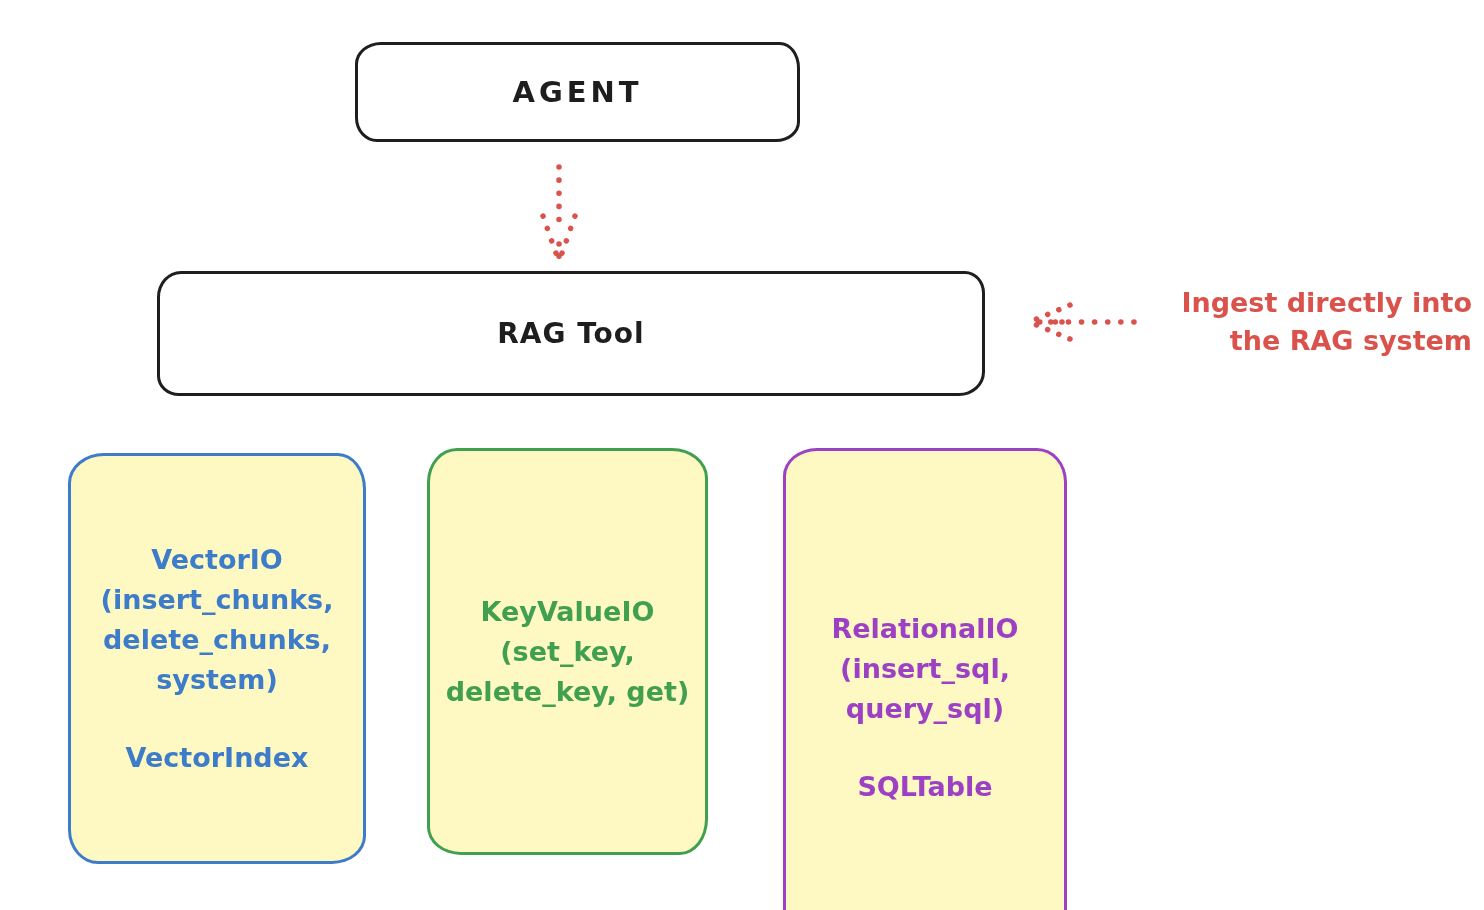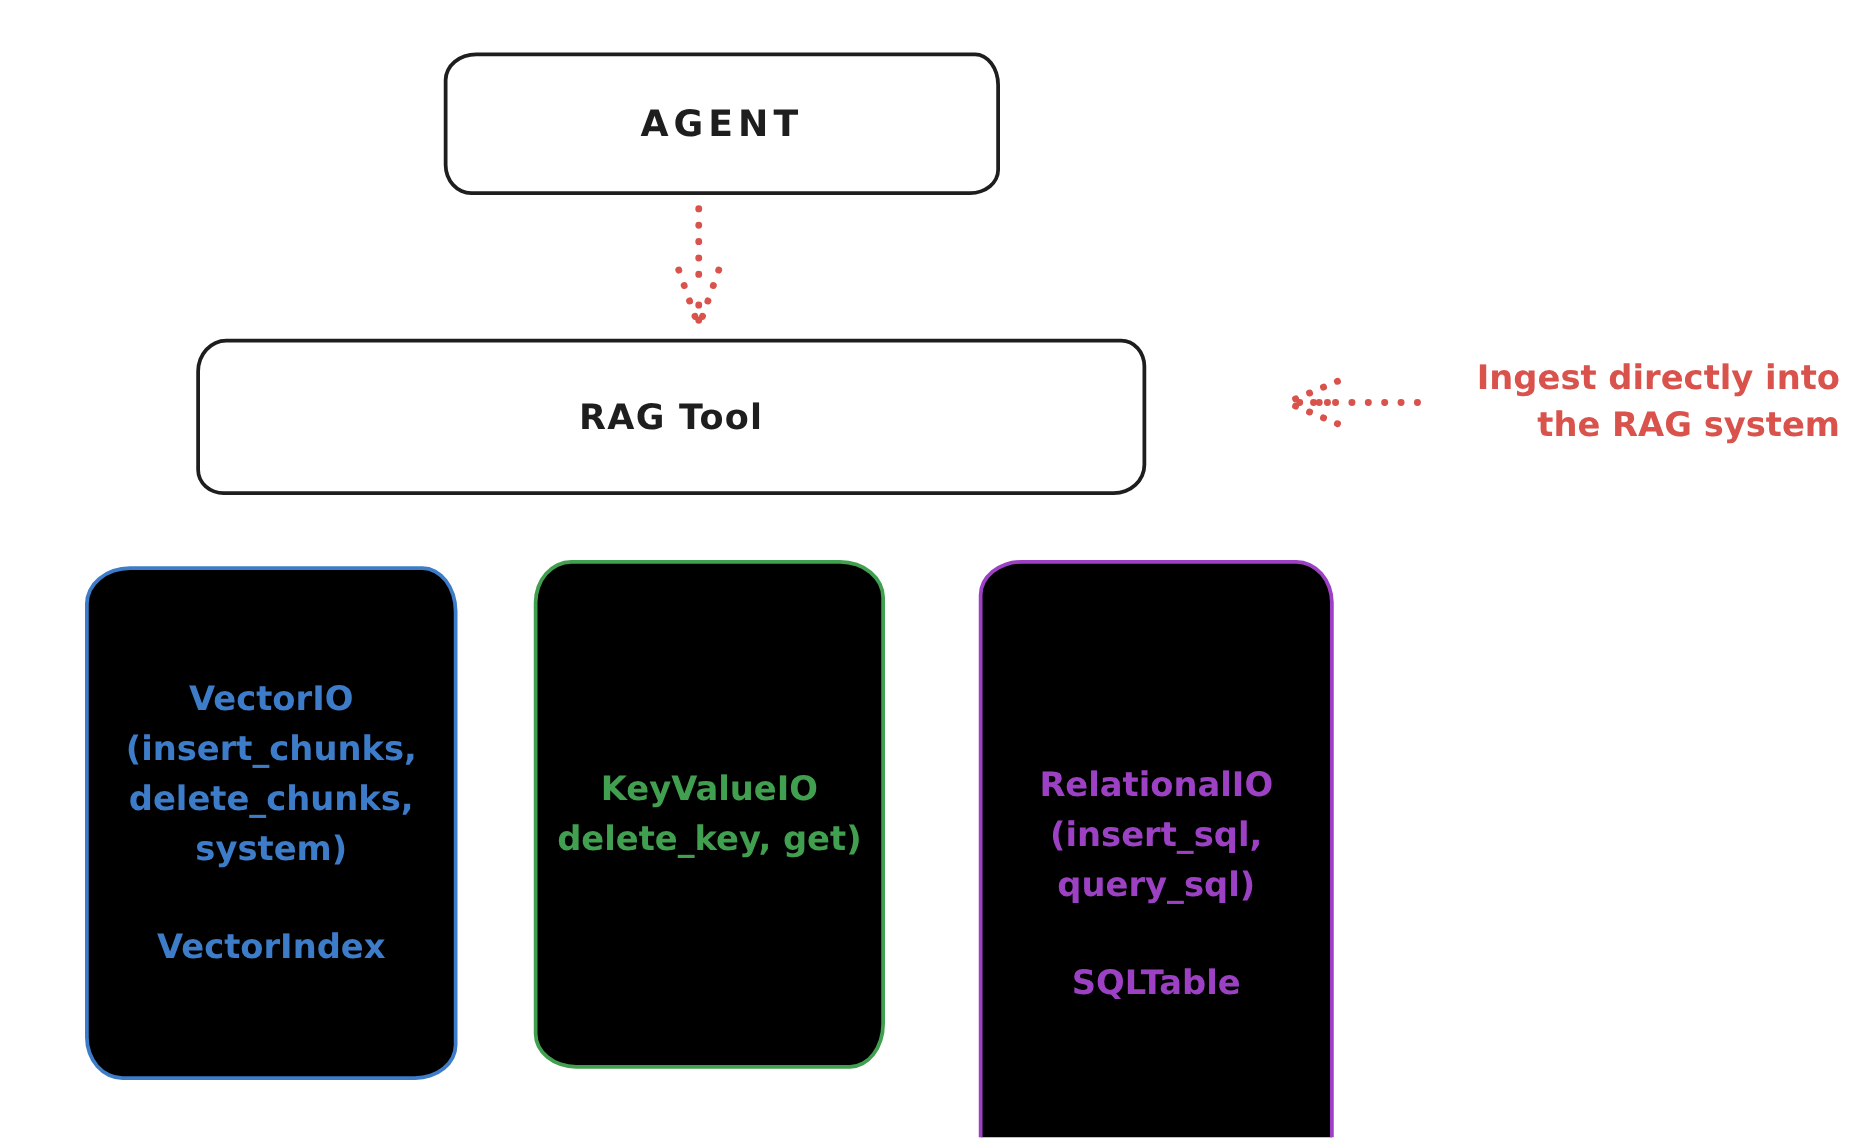--- a/index.html
+++ b/index.html
@@ -23,28 +23,28 @@
     background: #ffffff;
     display: flex;
     align-items: center;
     justify-content: center;
     box-sizing: border-box;
     color: #1e1e1e;
     font-weight: 700;
   }
   .agent-box {
     left: 355px; top: 42px;
-    width: 445px; height: 114px;
+    width: 445px; height: 100px;
     border-radius: 26px 20px 24px 22px / 22px 26px 20px 24px;
     font-size: 29px;
     letter-spacing: 4px;
   }
   .rag-box {
     left: 157px; top: 271px;
-    width: 760px; height: 125px;
+    width: 828px; height: 125px;
     border-radius: 24px 20px 26px 22px / 26px 22px 24px 20px;
     font-size: 28px;
     letter-spacing: 1px;
   }
 
   
   .annotation {
     position: absolute;
     left: 1136px; top: 284px;
     width: 336px;
@@ -64,21 +64,21 @@
     stroke-width: 5.5;
     stroke-linecap: round;
     fill: none;
   }
 
   
   .io-box {
     position: absolute;
     border-width: 3.5px;
     border-style: solid;
-    background: #000000;
+    background: #fef9c3;
     box-sizing: border-box;
     display: flex;
     flex-direction: column;
     align-items: center;
     justify-content: center;
     text-align: center;
     font-size: 27px;
     font-weight: 700;
     line-height: 40px;
   }
@@ -140,20 +140,21 @@
       <div>(insert_chunks,</div>
       <div>delete_chunks,</div>
       <div>system)</div>
     </div>
     <div class="io-index">VectorIndex</div>
   </div>
 
   <div class="io-box io-green">
     <div>
       <div>KeyValueIO</div>
+      <div>(set_key,</div>
       <div>delete_key, get)</div>
     </div>
   </div>
 
   <div class="io-box io-purple">
     <div>
       <div>RelationalIO</div>
       <div>(insert_sql,</div>
       <div>query_sql)</div>
     </div>

